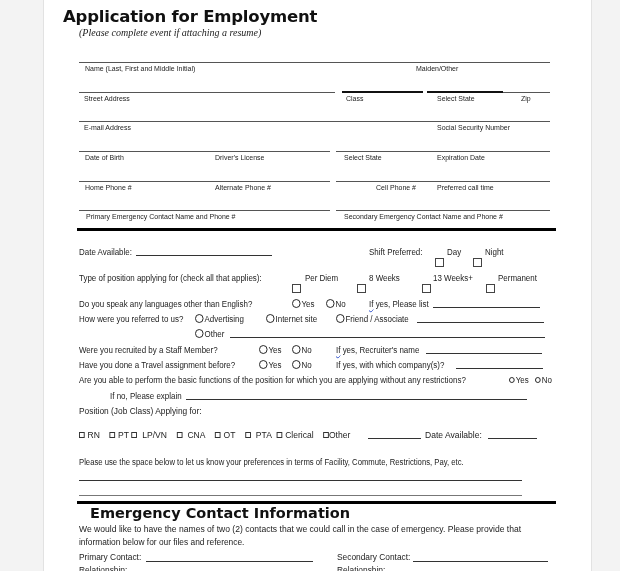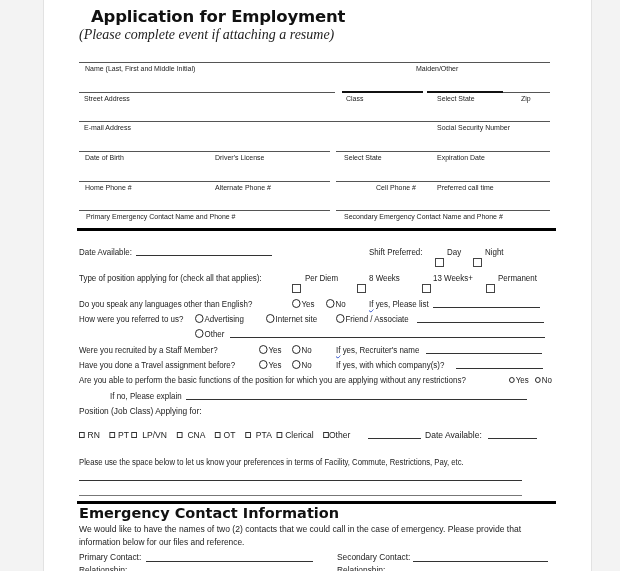--- a/index.html
+++ b/index.html
@@ -1,39 +1,39 @@
 <!DOCTYPE html>
 <html><head>
 <meta charset="utf-8">
 <style>
   html, body { margin:0; padding:0; }
   body { width:620px; height:571px; overflow:hidden; background:#f3f3f3; position:relative; font-family:"Liberation Sans", sans-serif; color:#111; }
   .page { position:absolute; left:43px; top:0; width:547px; height:571px; background:#fff; border-left:1px solid #e2e2e2; border-right:1px solid #e2e2e2; }
   .abs { position:absolute; white-space:nowrap; }
   .title { font-family:"DejaVu Sans", sans-serif; font-weight:bold; font-size:16.5px; letter-spacing:-0.2px; }
-  .subtitle { font-family:"Liberation Serif", serif; font-style:italic; font-size:14px; color:#222; }
+  .subtitle { font-family:"Liberation Serif", serif; font-style:italic; font-size:10px; color:#222; }
   .lbl { font-size:7.6px; color:#222; transform:scaleX(0.92); transform-origin:left; }
   .txt { font-size:8.4px; color:#222; transform:scaleX(0.95); transform-origin:left; }
   .hline { position:absolute; height:1px; background:#555; }
   .hline.dark { background:#111; height:2px; }
   .thick { position:absolute; height:3px; background:#000; }
   .uline { position:absolute; height:1px; background:#333; }
   .cbox { position:absolute; width:9px; height:9px; border:1px solid #444; box-sizing:border-box; background:#fff; }
   .radio { display:inline-block; width:9px; height:9px; border:1px solid #222; border-radius:50%; box-sizing:border-box; vertical-align:-1px; margin-right:1px; }
   .radio.sm { width:6px; height:6px; vertical-align:0; }
   .h2 { font-family:"DejaVu Sans", sans-serif; font-weight:bold; font-size:14.5px; }
   .sq { display:inline-block; width:6px; height:6px; border:1px solid #333; box-sizing:border-box; vertical-align:0; margin-right:3px; }
   .wavy { text-decoration:underline; text-decoration-style:wavy; text-decoration-color:#3355cc; }
 </style>
 </head>
 <body>
 
 <div class="page"></div>
 
-<div class="abs title" style="left:91px; top:7px;">Application for Employment</div>
+<div class="abs title" style="left:63px; top:7px;">Application for Employment</div>
 <div class="abs subtitle" style="left:79px; top:27px;">(Please complete event if attaching a resume)</div>
 
 <div class="hline" style="left:79px; top:62px; width:471px;"></div>
 <div class="abs lbl" style="left:85px; top:64px;">Name (Last, First and Middle Initial)</div>
 <div class="abs lbl" style="left:416px; top:64px;">Maiden/Other</div>
 
 <div class="hline" style="left:79px; top:92px; width:256px;"></div>
 <div class="hline dark" style="left:342px; top:91px; width:81px;"></div>
 <div class="hline dark" style="left:427px; top:91px; width:76px;"></div>
 <div class="hline" style="left:503px; top:92px; width:47px;"></div>
@@ -133,21 +133,21 @@
 <div class="uline" style="left:368px; top:438px; width:53px;"></div>
 <div class="abs txt" style="left:425px; top:430px; font-size:9px;">Date Available:</div>
 <div class="uline" style="left:488px; top:438px; width:49px;"></div>
 
 <div class="abs txt" style="left:79px; top:457px; font-size:8.4px; transform:scaleX(0.92);">Please use the space below to let us know your preferences in terms of Facility, Commute, Restrictions, Pay, etc.</div>
 <div class="uline" style="left:79px; top:480px; width:443px;"></div>
 <div class="uline" style="left:79px; top:495px; width:443px; background:#777;"></div>
 
 <div class="thick" style="left:77px; top:501px; width:479px;"></div>
 
-<div class="abs h2" style="left:79px; top:505px;">Emergency Contact Information</div>
+<div class="abs h2" style="left:90px; top:505px;">Emergency Contact Information</div>
 <div class="abs txt" style="left:79px; top:524px; font-size:8.8px; transform:scaleX(0.975);">We would like to have the names of two (2) contacts that we could call in the case of emergency. Please provide that</div>
 <div class="abs txt" style="left:79px; top:537px; font-size:8.8px;">information below for our files and reference.</div>
 <div class="abs txt" style="left:79px; top:552px; font-size:8.8px;">Primary Contact:</div>
 <div class="uline" style="left:146px; top:561px; width:167px;"></div>
 <div class="abs txt" style="left:337px; top:552px; font-size:8.8px;">Secondary Contact:</div>
 <div class="uline" style="left:413px; top:561px; width:135px;"></div>
 <div class="abs txt" style="left:79px; top:565px; font-size:8.8px;">Relationship:</div>
 <div class="abs txt" style="left:337px; top:565px; font-size:8.8px;">Relationship:</div>
 
 </body></html>

